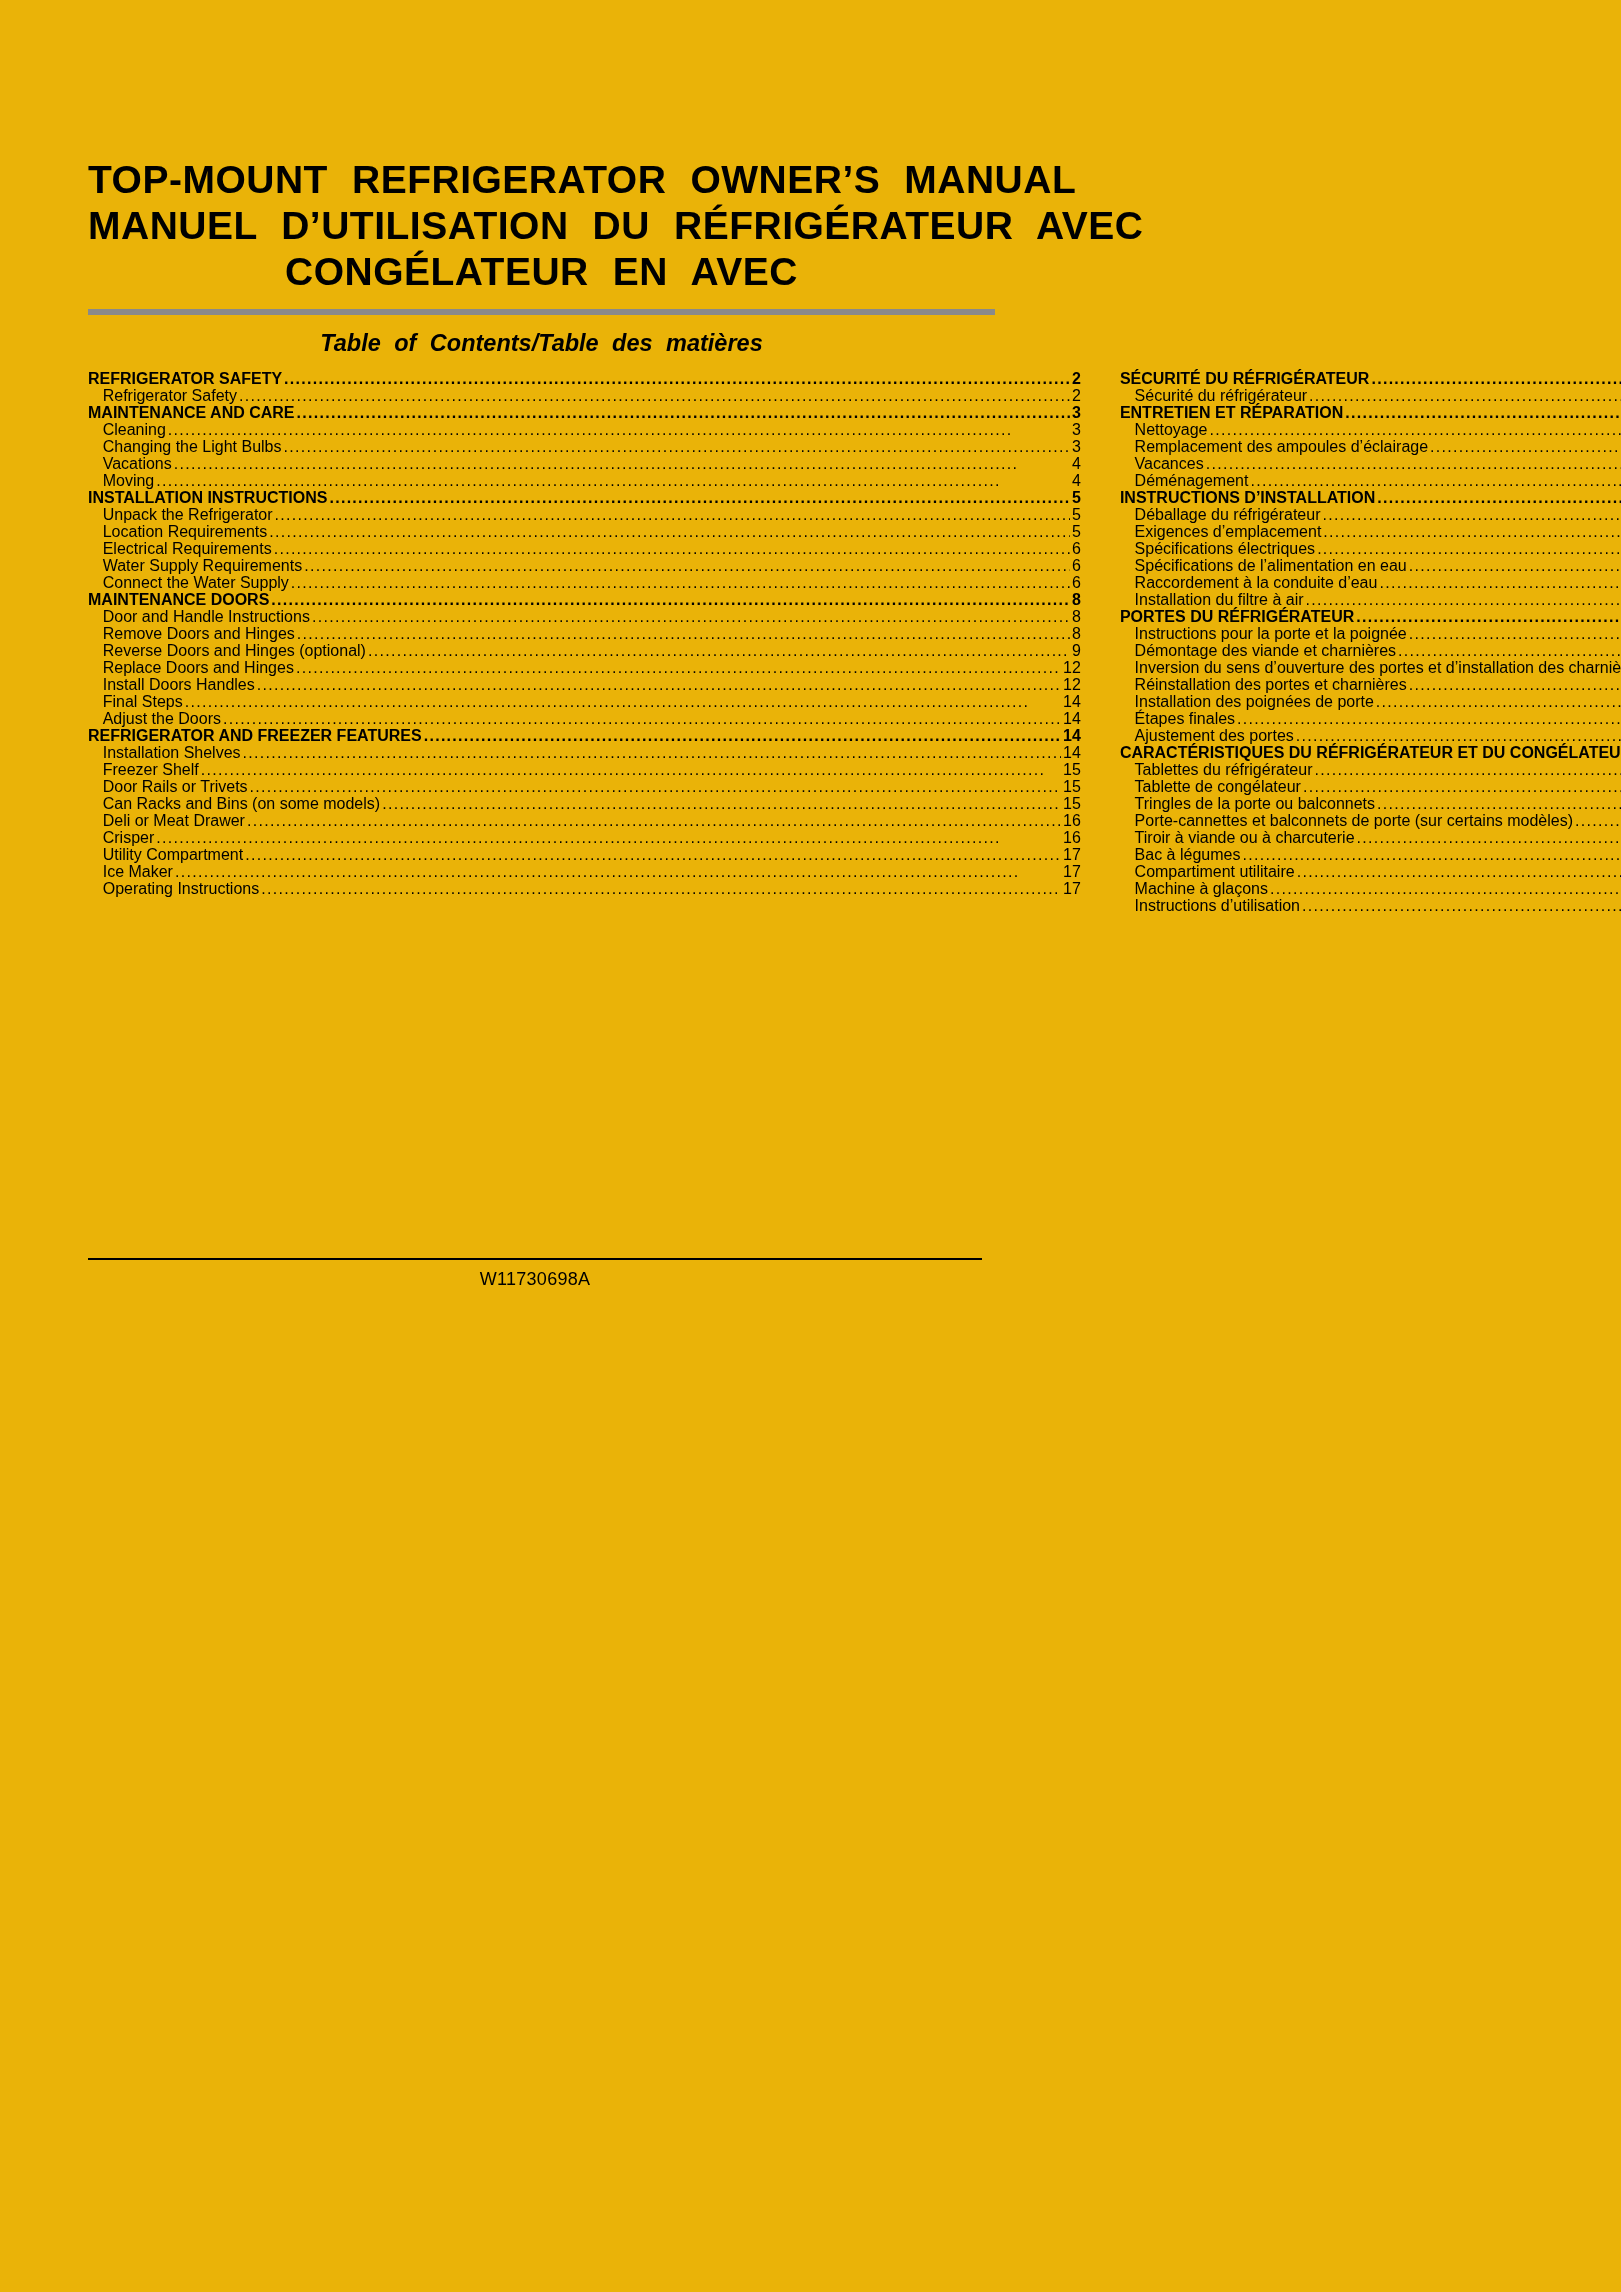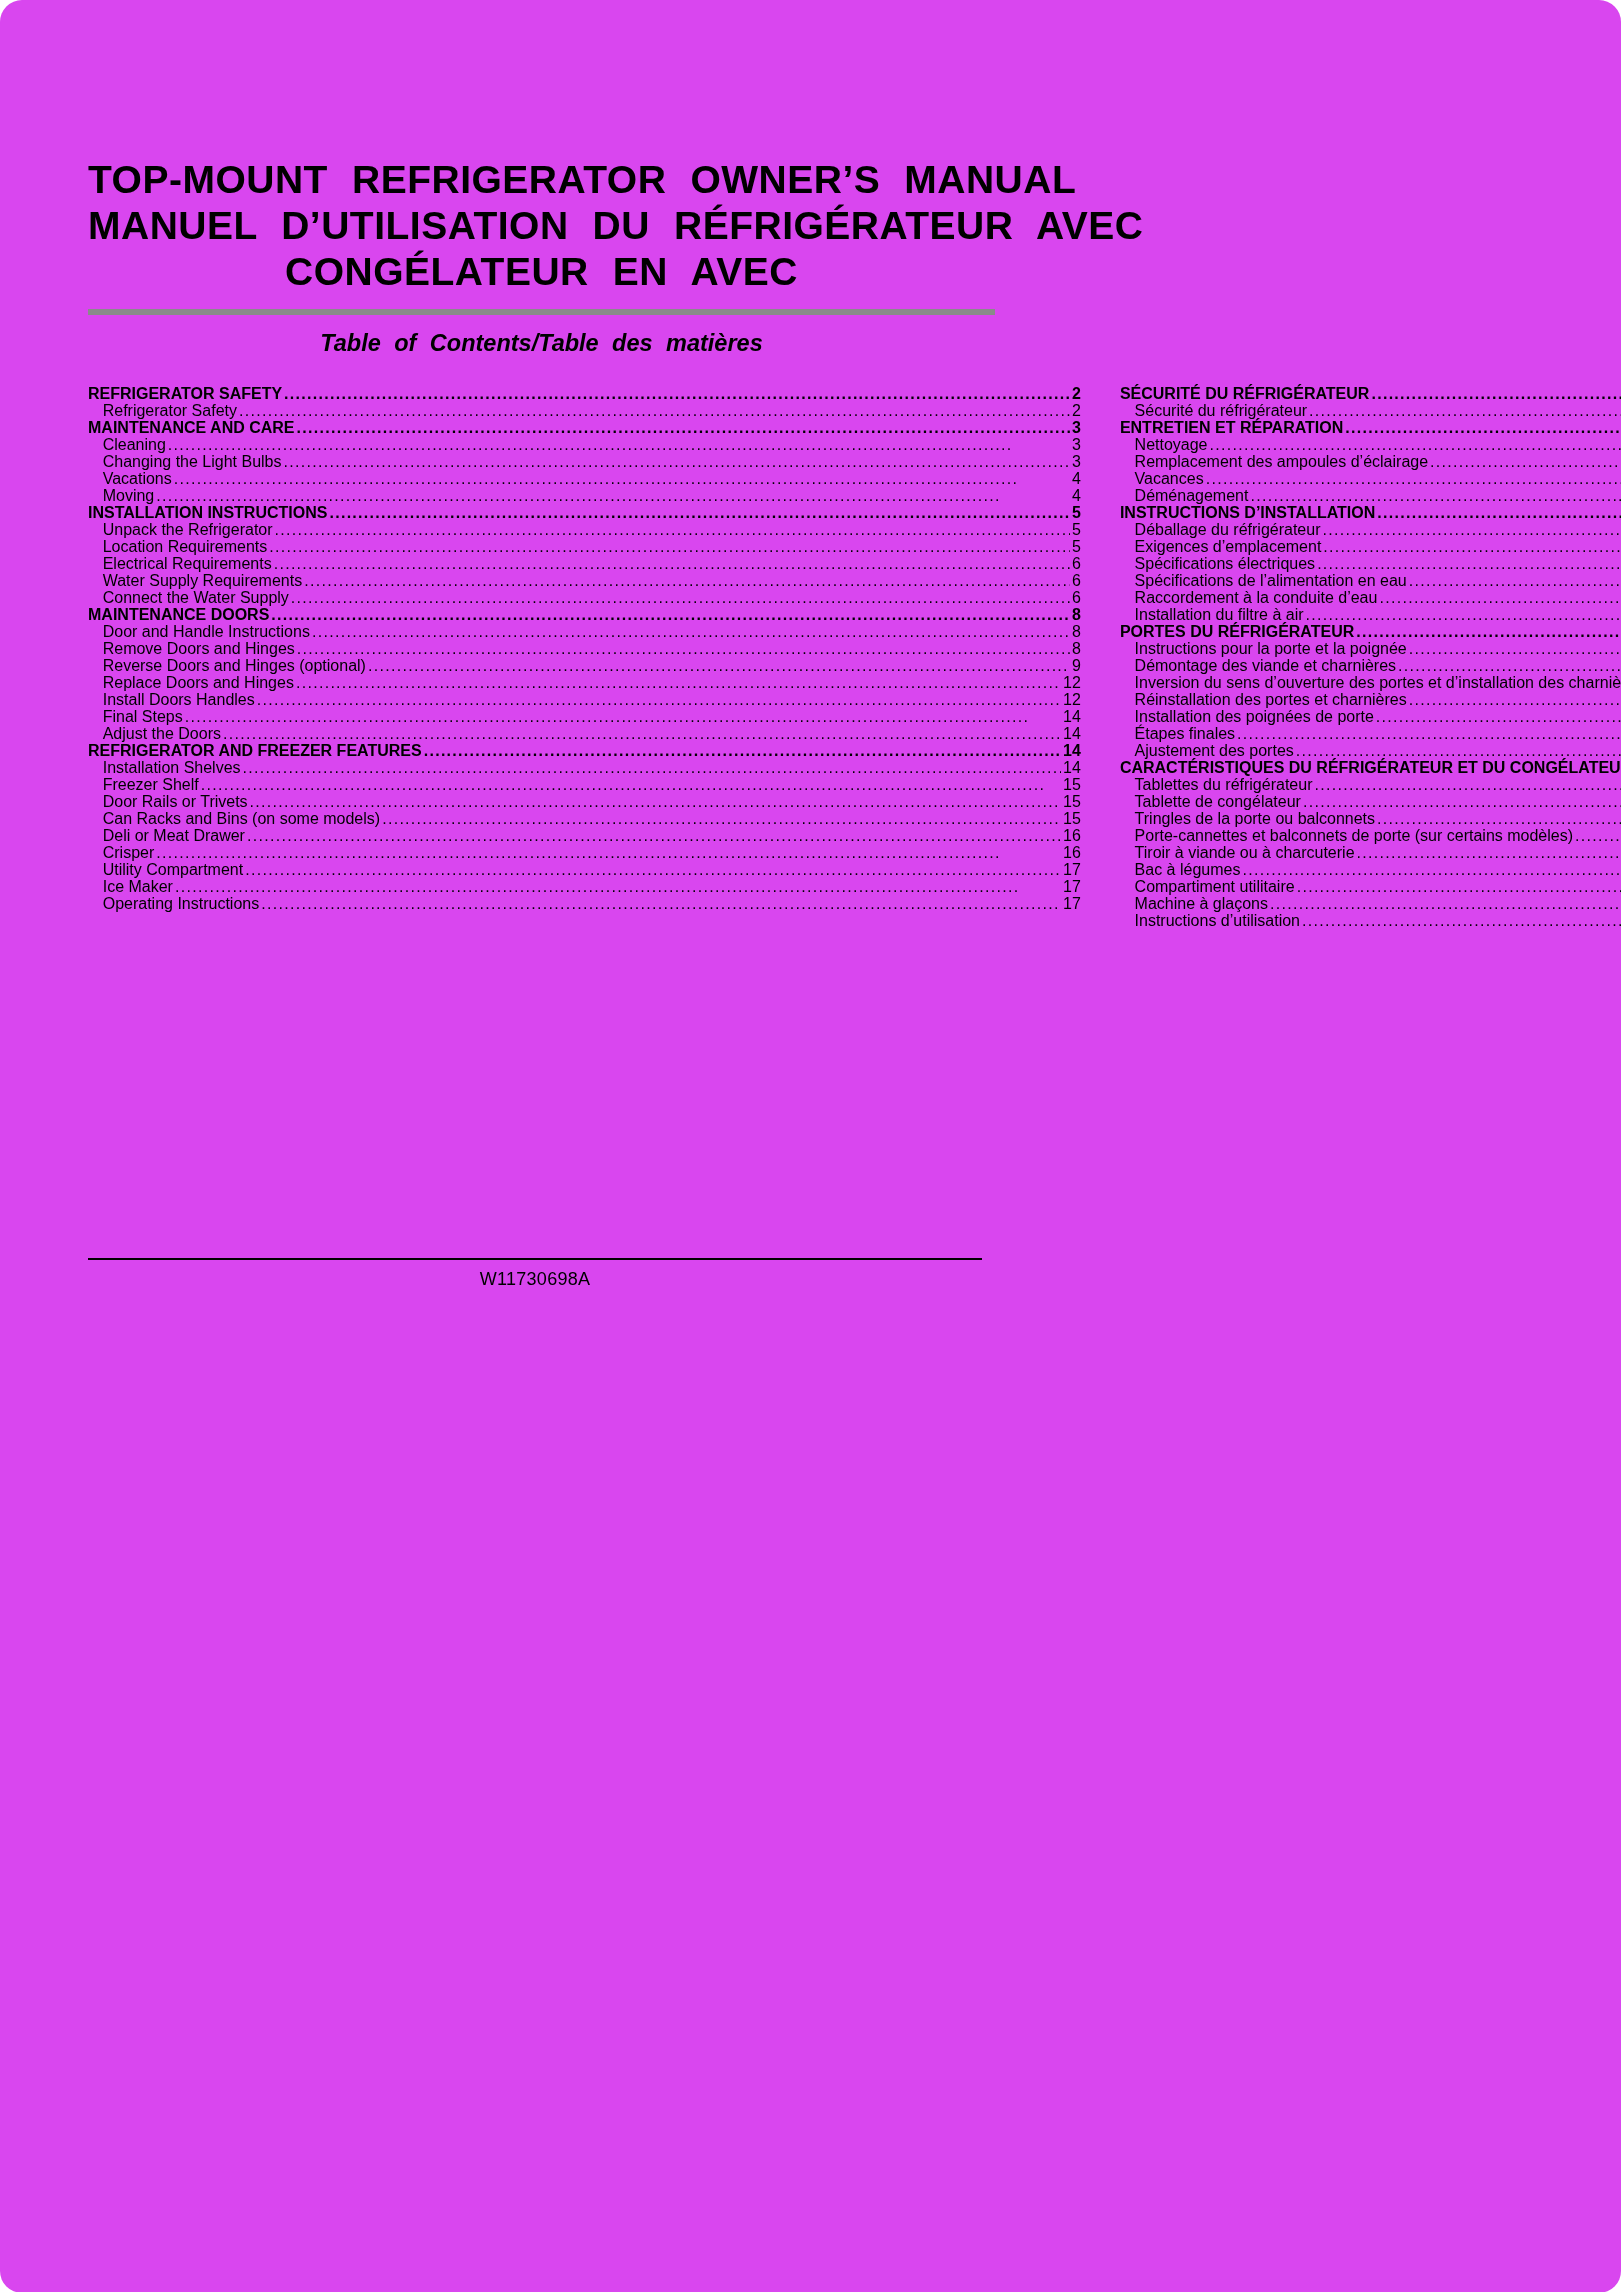--- a/index.html
+++ b/index.html
@@ -1,25 +1,24 @@
 <!DOCTYPE html>
 <html><head>
 <meta charset="utf-8">
 <style>
   * { margin: 0; padding: 0; box-sizing: border-box; }
   html, body { background: #ffffff; }
   .page {
     position: relative;
     width: 1621px;
     height: 2293px;
-    background: #d946ef;
+    background: #eab308;
     color: #000000;
     font-family: "Liberation Sans", sans-serif;
     overflow: hidden;
-    border-radius: 22px;
   }
   .content {
     position: absolute;
     left: 88px;
     top: 0;
     width: 907px;
   }
   .title-block { margin-top: 157px; text-align: center; }
   .title-line {
     font-size: 39px;
@@ -36,21 +35,21 @@
   }
   .toc-heading {
     margin-top: 15.7px;
     text-align: center;
     font-size: 23.5px;
     font-weight: bold;
     word-spacing: 6.9px;
     font-style: italic;
   }
   .toc-columns {
-    margin-top: 28px;
+    margin-top: 13px;
     display: flex;
     gap: 39px;
   }
   .toc-col.left  { flex: 0 0 421px; }
   .toc-col.right { flex: 1 1 auto; }
   .toc-entry {
     display: flex;
     align-items: flex-end;
     font-size: 16px;
     line-height: 17px;

